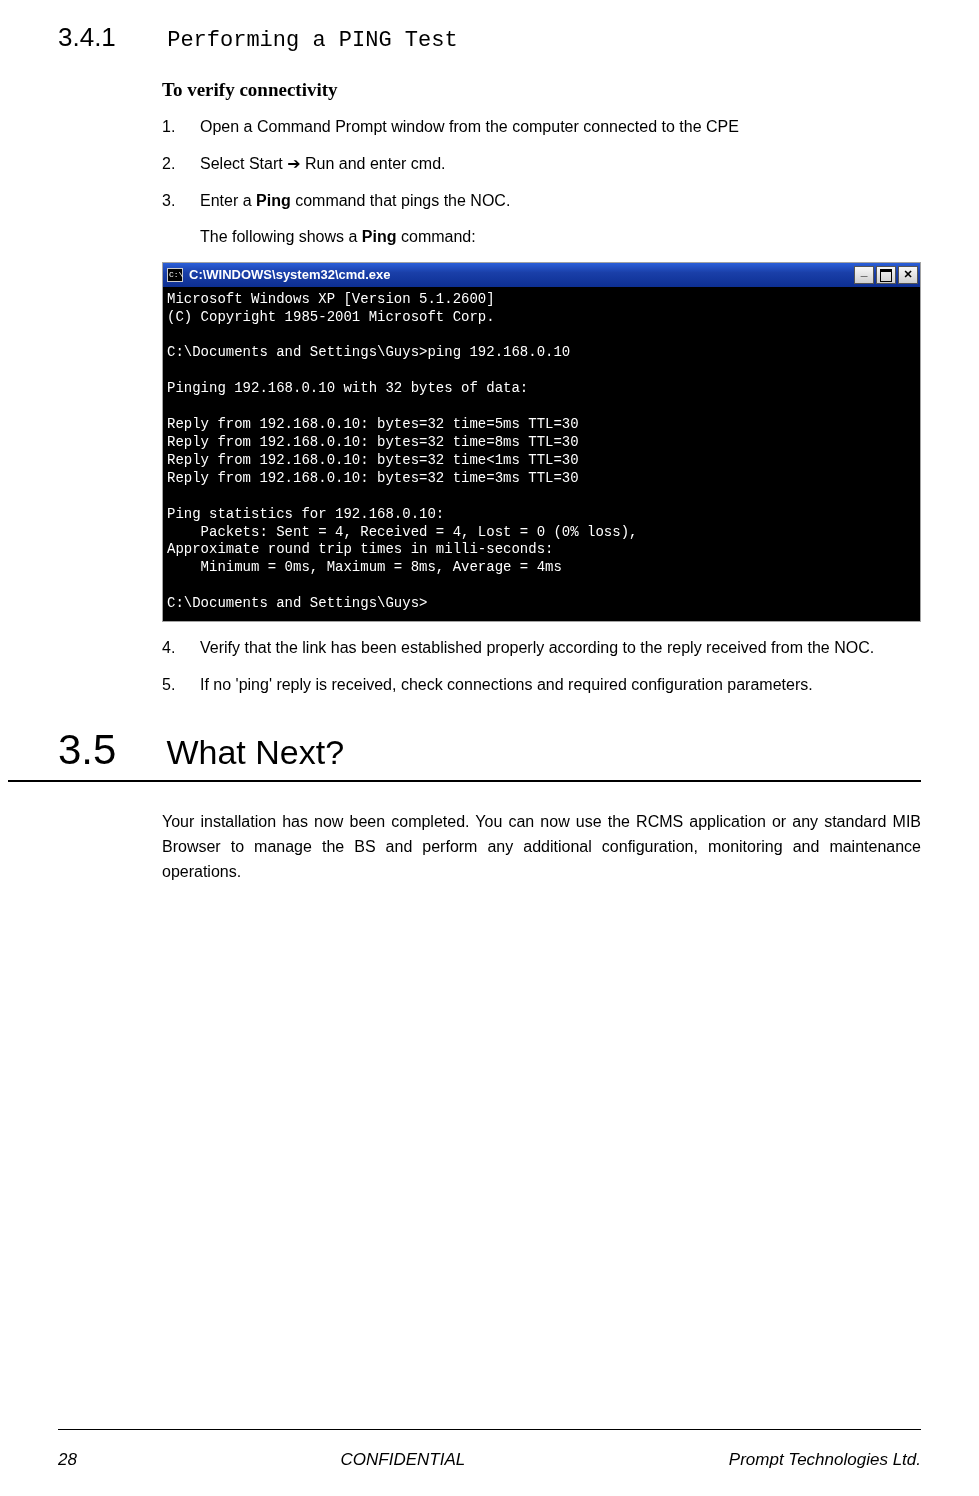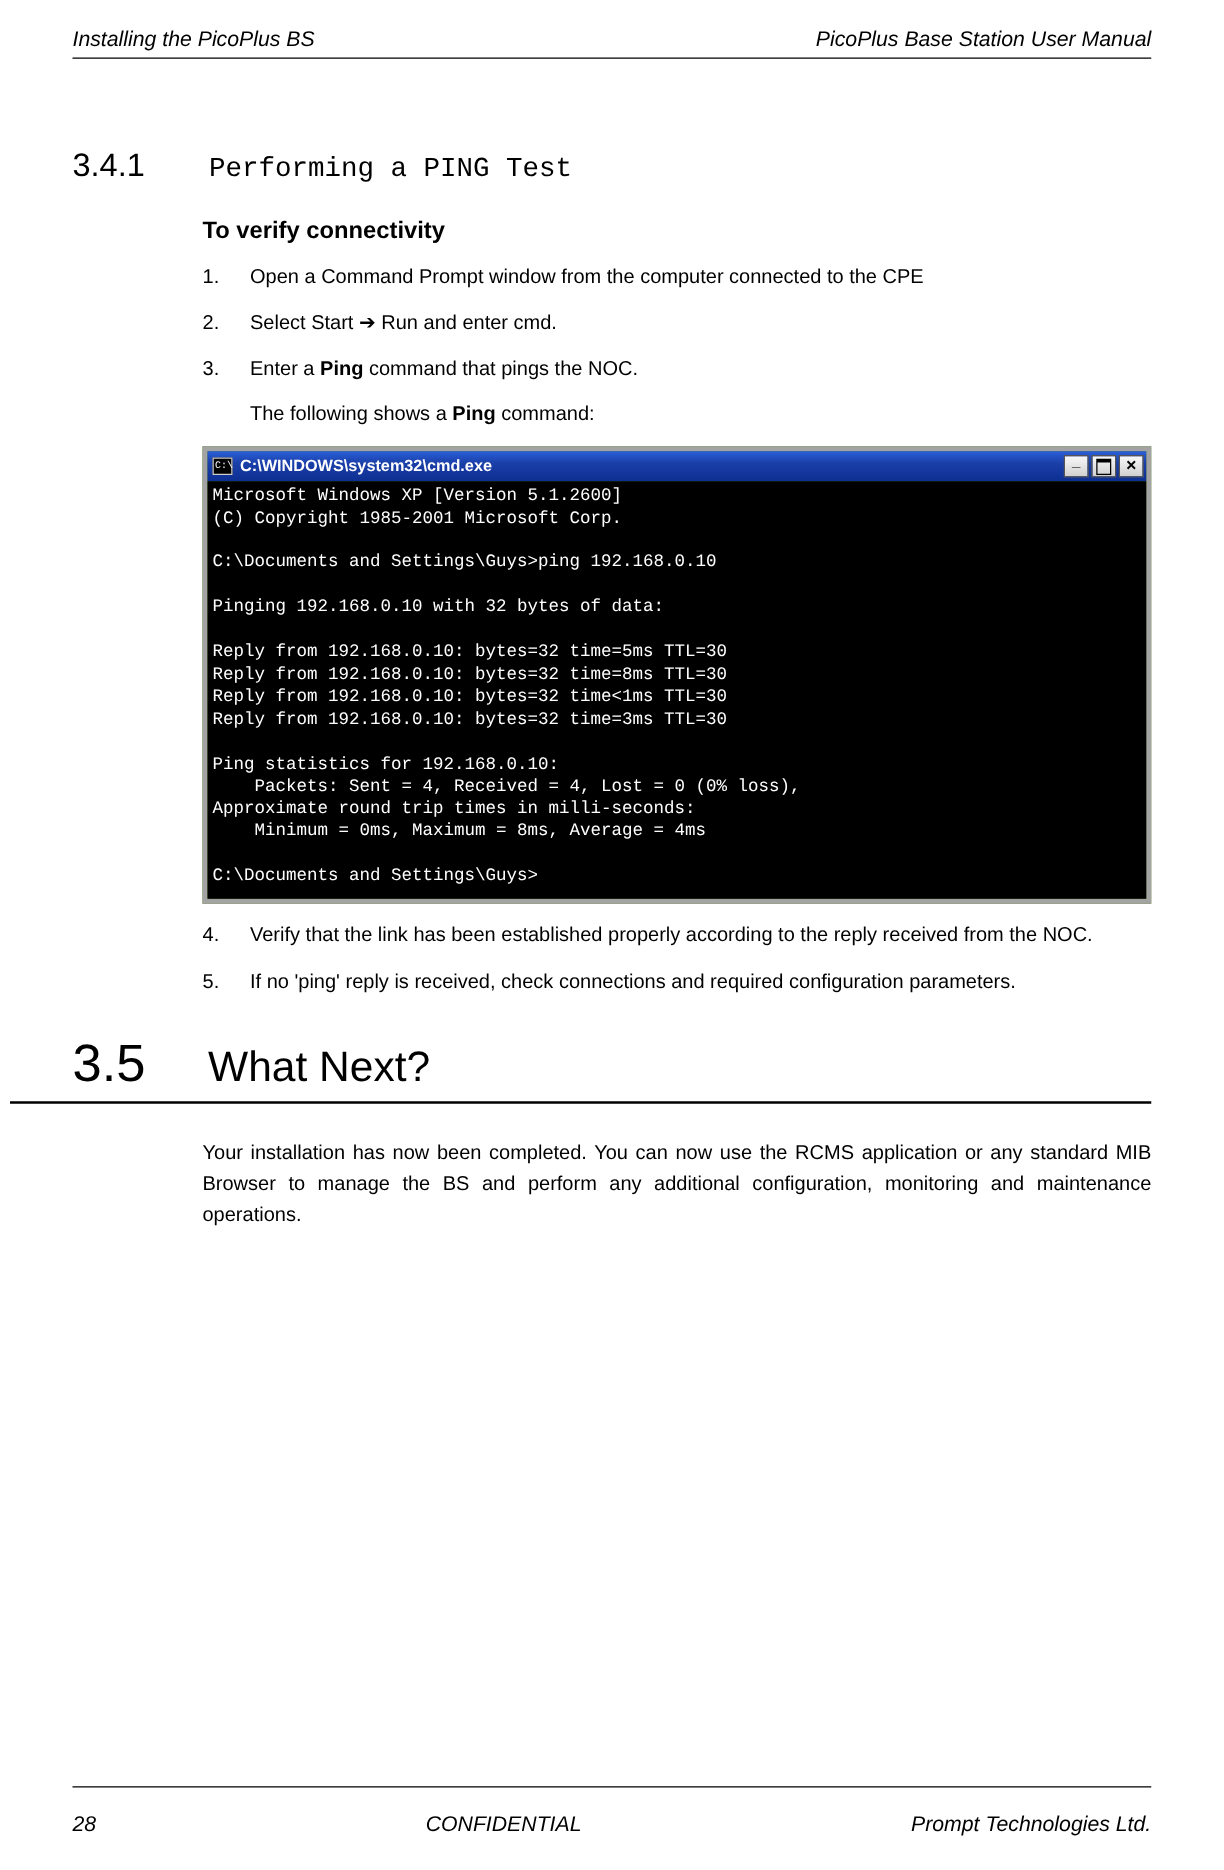--- a/index.html
+++ b/index.html
@@ -36,21 +36,21 @@
     vertical-align: baseline;
   }
   .section-title-1 {
     font-family: Liberation Mono, monospace;
     font-size: 22px;
     font-weight: 400;
   }
   h3.sec341 { margin-bottom: 26px; margin-left: -50px; padding-left: 50px;}
   .indent-block { margin-left: 104px; }
   .subhead {
-    font-family: Liberation Sans, sans-serif;
+    font-family: Liberation Serif, serif;
     font-weight: 700;
     font-size: 19px;
     margin-bottom: 14px;
   }
   ol.steps {
     list-style: none;
     counter-reset: step;
   }
   ol.steps > li {
     counter-increment: step;
@@ -74,24 +74,24 @@
     margin-left: 0;
     font-family: Tahoma, "Trebuchet MS", Arial, sans-serif;
     font-size: 16px;
   }
   strong.b { font-weight: 700; }
   
   .term-wrap {
     margin: 6px 0 14px 0;
   }
   .term-window {
-    border: 4px solid #a3a3a3;
+    border: 1px solid #a3a3a3;
     width: 100%;
     font-size: 0;
-    background: #4d7c0f;
+    background: #737373;
   }
   .titlebar {
     height: 24px;
     background: linear-gradient(#2b5fd9, #1a3fa8 40%, #0d2f93);
     display: flex;
     align-items: center;
     justify-content: space-between;
     padding: 0 2px 0 4px;
   }
   .tb-left { display: flex; align-items: center; gap: 6px; }
@@ -189,24 +189,20 @@
     font-style: italic;
     font-size: 17px;
   }
   .arrow { font-family: Arial, sans-serif; }
 </style>
 </head>
 <body>
 
 <div class="page">
 
-  <div class="top-header">
-    <span>Installing the PicoPlus BS</span>
-    <span>PicoPlus Base Station User Manual</span>
-  </div>
 
   <h3 class="sec341">
     <span class="section-num-1">3.4.1</span>
     <span class="section-title-1">Performing a PING Test</span>
   </h3>
 
   <div class="indent-block">
 
     <div class="subhead">To verify connectivity</div>
 

